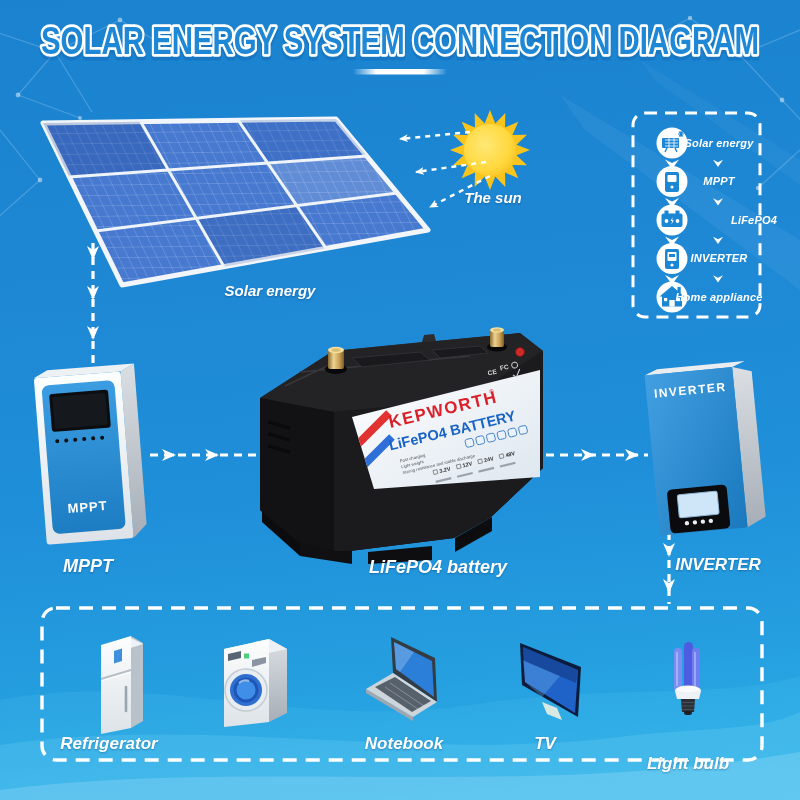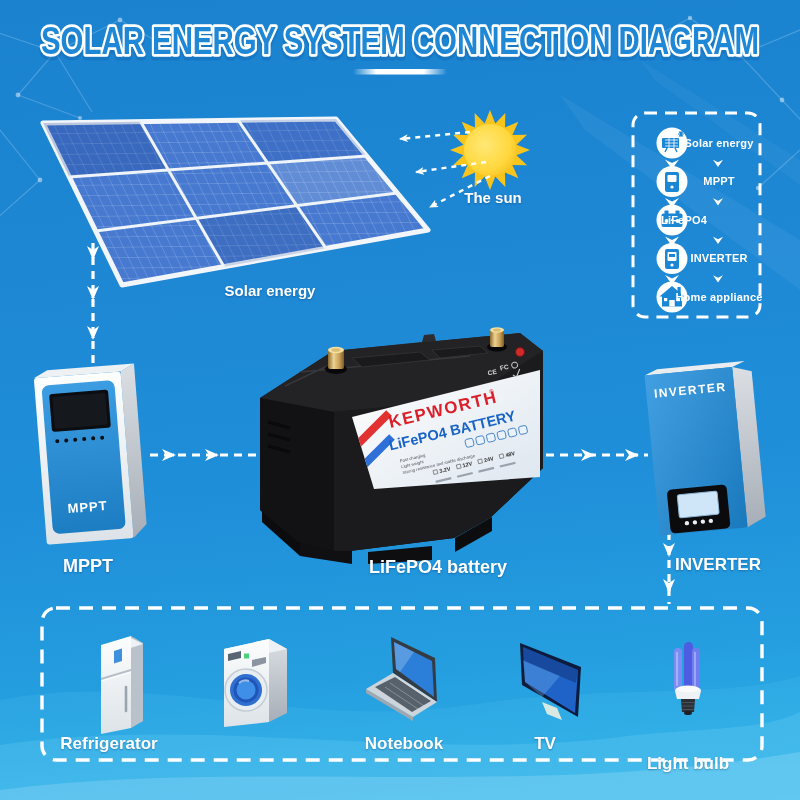--- a/index.html
+++ b/index.html
@@ -6,20 +6,21 @@
   .stage{
     position:relative;width:800px;height:800px;overflow:hidden;
     background:linear-gradient(175deg,#1a82cf 0%,#1e88d5 35%,#1f8fd9 60%,#259fe0 82%,#2fb2e9 100%);
     font-family:"Liberation Sans","DejaVu Sans",sans-serif;
   }
   .stage svg{position:absolute;left:0;top:0;}
   .lbl{
     position:absolute;color:#fff;font-weight:bold;white-space:nowrap;
     transform:translateX(-50%);text-align:right;
     text-shadow:0 1px 2px rgba(0,40,90,.35);
+    font-style:italic;
   }
   .lbl-lg{font-size:15px;}
   .lbl-md{font-size:17px;}
   .lbl-sm{font-size:11px;letter-spacing:.2px;text-shadow:none;}
 </style>
 </head>
 <body>
 
 <div class="stage">
 
@@ -363,21 +364,21 @@
 </svg>
 
 <div class="lbl lbl-lg" style="left:493px;top:189px;">The sun</div>
 <div class="lbl lbl-lg" style="left:270px;top:282px;">Solar energy</div>
 <div class="lbl lbl-md" style="left:88px;top:556px;font-size:18px;">MPPT</div>
 <div class="lbl lbl-md" style="left:438px;top:557px;font-size:18px;">LiFePO4 battery</div>
 <div class="lbl lbl-md" style="left:718px;top:555px;">INVERTER</div>
 
 <div class="lbl lbl-sm" style="left:719px;top:137px;">Solar energy</div>
 <div class="lbl lbl-sm" style="left:719px;top:175px;">MPPT</div>
-<div class="lbl lbl-sm" style="left:684px;top:214px;">LiFePO4</div>
+<div class="lbl lbl-sm" style="left:754px;top:214px;">LiFePO4</div>
 <div class="lbl lbl-sm" style="left:719px;top:252px;">INVERTER</div>
 <div class="lbl lbl-sm" style="left:719px;top:291px;">Home appliance</div>
 
 <div class="lbl lbl-md" style="left:109px;top:734px;">Refrigerator</div>
 <div class="lbl lbl-md" style="left:404px;top:734px;">Notebook</div>
 <div class="lbl lbl-md" style="left:545px;top:734px;">TV</div>
 <div class="lbl lbl-md" style="left:688px;top:754px;">Light bulb</div>
 
 </div>
 

